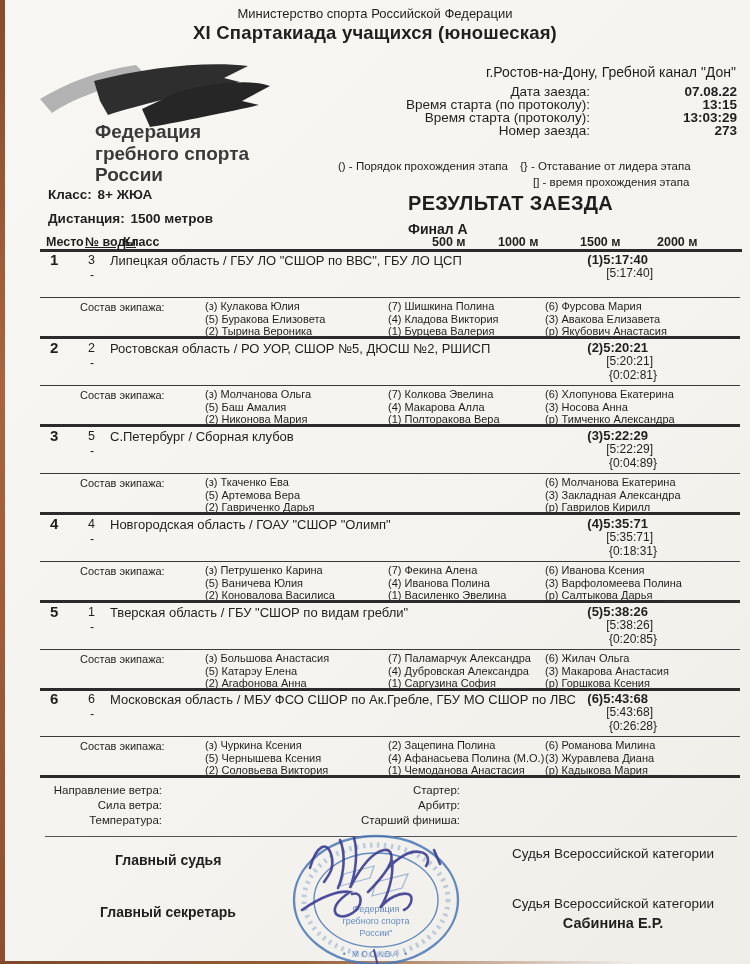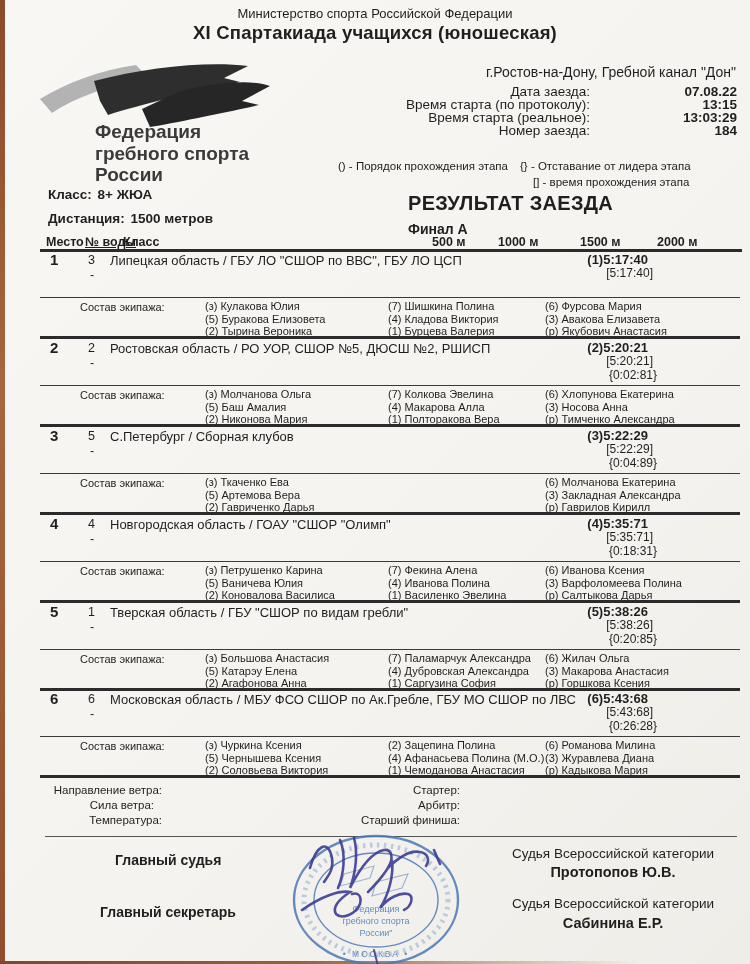--- a/index.html
+++ b/index.html
@@ -92,26 +92,26 @@
   <div>
     <div class="info-row" style="top:84px;">
       <span class="info-label">Дата заезда:</span>
       <span class="info-value">07.08.22</span>
     </div>
     <div class="info-row" style="top:97px;">
       <span class="info-label">Время старта (по протоколу):</span>
       <span class="info-value">13:15</span>
     </div>
     <div class="info-row" style="top:110px;">
-      <span class="info-label">Время старта (реальное):</span>
+      <span class="info-label">Время старта (протоколу):</span>
       <span class="info-value">13:03:29</span>
     </div>
     <div class="info-row" style="top:123px;">
       <span class="info-label">Номер заезда:</span>
-      <span class="info-value">184</span>
+      <span class="info-value">273</span>
     </div>
   </div>
 
   <div class="abs legend" style="left:338px;top:160px;">() - Порядок прохождения этапа</div>
   <div class="abs legend" style="left:520px;top:160px;">{} - Отставание от лидера этапа</div>
   <div class="abs legend" style="left:533px;top:176px;">[] - время прохождения этапа</div>
 
   <div class="abs kv" style="left:48px;top:187px;">
     <span>Класс:</span>
     <span class="val">8+ ЖЮА</span>
@@ -291,30 +291,29 @@
       <div class="crew-col cc3">
         <div>(6) Романова Милина</div>
         <div>(3) Журавлева Диана</div>
         <div>(р) Кадыкова Мария</div>
       </div>
       <div class="entry-rule"></div>
     </div>
   </div>
 
   <div class="foot-label" style="left:40px;width:122px;top:784px;">Направление ветра:</div>
-  <div class="foot-label" style="left:32px;width:122px;top:799px;">Сила ветра:</div>
+  <div class="foot-label" style="left:40px;width:122px;top:799px;">Сила ветра:</div>
   <div class="foot-label" style="left:40px;width:122px;top:814px;">Температура:</div>
   <div class="foot-label" style="left:340px;width:120px;top:784px;">Стартер:</div>
   <div class="foot-label" style="left:340px;width:120px;top:799px;">Арбитр:</div>
   <div class="foot-label" style="left:340px;width:120px;top:814px;">Старший финиша:</div>
   <div class="rule" style="left:45px;right:13px;top:836px;height:1px;background:#555;"></div>
 
   <div class="sign-label" style="left:115px;top:852px;">Главный судья</div>
   <div class="judge-title" style="top:846px;">Судья Всероссийской категории</div>
-  <div class="judge-name" style="top:864px;">Протопопов Ю.В.</div>
   <div class="sign-label" style="left:100px;top:904px;">Главный секретарь</div>
   <div class="judge-title" style="top:896px;">Судья Всероссийской категории</div>
   <div class="judge-name" style="top:915px;">Сабинина Е.Р.</div>
 
   <div class="abs" style="left:288px;top:830px;">
     <svg width="180" height="140" viewBox="0 0 180 140">
       <g stroke="#4b79b8" fill="none" opacity="0.85">
         <ellipse cx="88" cy="70" rx="82" ry="64" stroke-width="2.4"></ellipse>
         <ellipse cx="88" cy="70" rx="62" ry="47" stroke-width="1.4"></ellipse>
         <ellipse cx="88" cy="70" rx="72" ry="55" stroke-width="5" stroke-dasharray="2.5,4.5" opacity="0.38"></ellipse>

